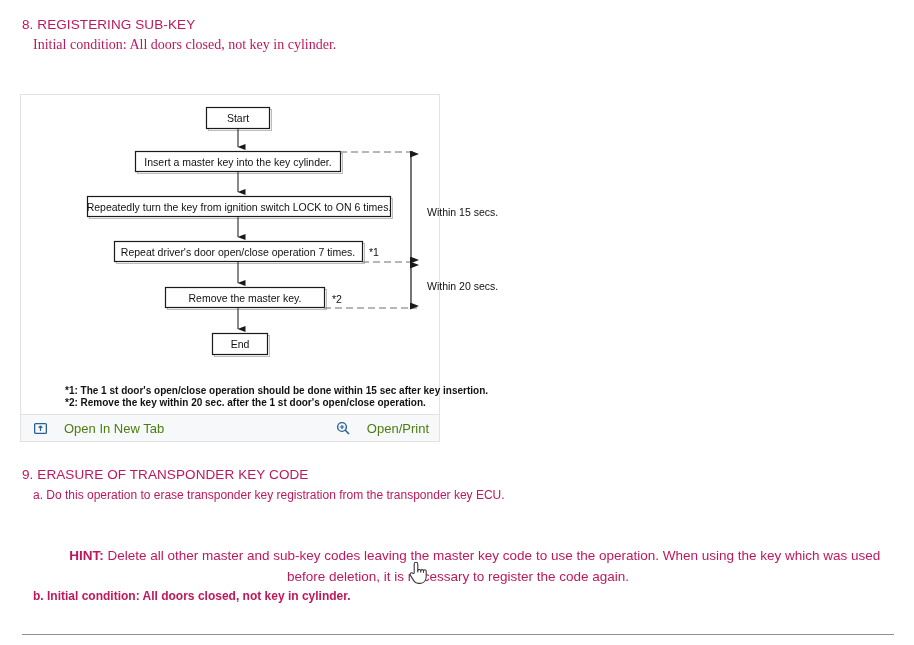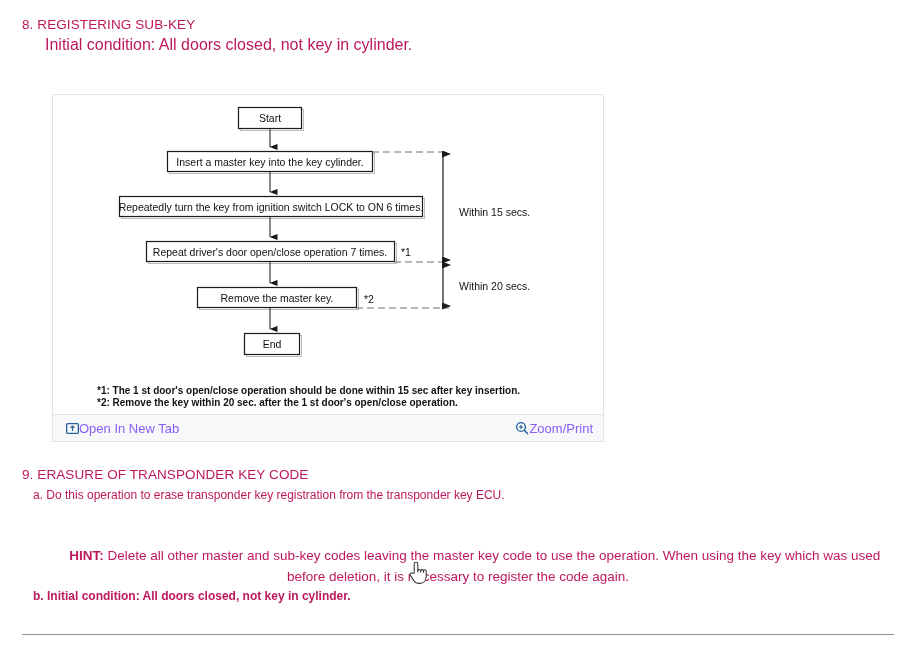--- a/index.html
+++ b/index.html
@@ -27,36 +27,36 @@
 
   #heading-8 {
     position: absolute;
     left: 22px;
     top: 15px;
     font-size: 13.5px;
     letter-spacing: 0.1px;
   }
   #initial-condition-8 {
     position: absolute;
-    left: 45px;
+    left: 33px;
     top: 35px;
-    font-size: 16px;
+    font-size: 14px;
+    font-family: Liberation Serif, serif;
   }
 
   
   #figure-panel {
     position: absolute;
     left: 20px;
     top: 94px;
-    width: 552px;
+    width: 420px;
     height: 348px;
     background: #ffffff;
     border: 1px solid #e2e2e2;
     box-sizing: border-box;
-    margin-left: 32px;
   }
   #figure-canvas {
     position: absolute;
     left: 0;
     top: 0;
     width: 512px;
     height: 320px;
   }
   #figure-toolbar {
     position: absolute;
@@ -68,22 +68,22 @@
     border-top: 1px solid #e2e2e2;
     display: flex;
     align-items: center;
     justify-content: space-between;
     padding: 0 10px 0 12px;
     box-sizing: border-box;
   }
   .tool-link {
     display: flex;
     align-items: center;
-    gap: 0;
-    color: #8b5cf6;
+    gap: 17px;
+    color: #4d7c0f;
     font-size: 13px;
     cursor: pointer;
     text-decoration: none;
     user-select: none;
   }
   .tool-link .glyph {
     display: inline-flex;
     align-items: center;
     justify-content: center;
     width: 14px;
@@ -237,21 +237,21 @@
     </a>
 
     <a class="tool-link">
       <span class="glyph">
         <svg width="14" height="14" viewBox="0 0 14 14">
           <circle cx="6" cy="6" r="4.4" fill="none" stroke="#2a6099" stroke-width="1.4"></circle>
           <path d="M6 3.9 V8.1 M3.9 6 H8.1" stroke="#2a6099" stroke-width="1.2"></path>
           <line x1="9.3" y1="9.3" x2="13" y2="13" stroke="#2a6099" stroke-width="1.6"></line>
         </svg>
       </span>
-      <span class="label">Zoom/Print</span>
+      <span class="label">Open/Print</span>
     </a>
 
   </div>
 </div>
 
 <div id="heading-9" class="doc-text">9. ERASURE OF TRANSPONDER KEY CODE</div>
 
 <div id="item-9a" class="doc-text">a. Do this operation to erase transponder key registration from the transponder key ECU.</div>
 
 <div id="hint-block" class="doc-text">

